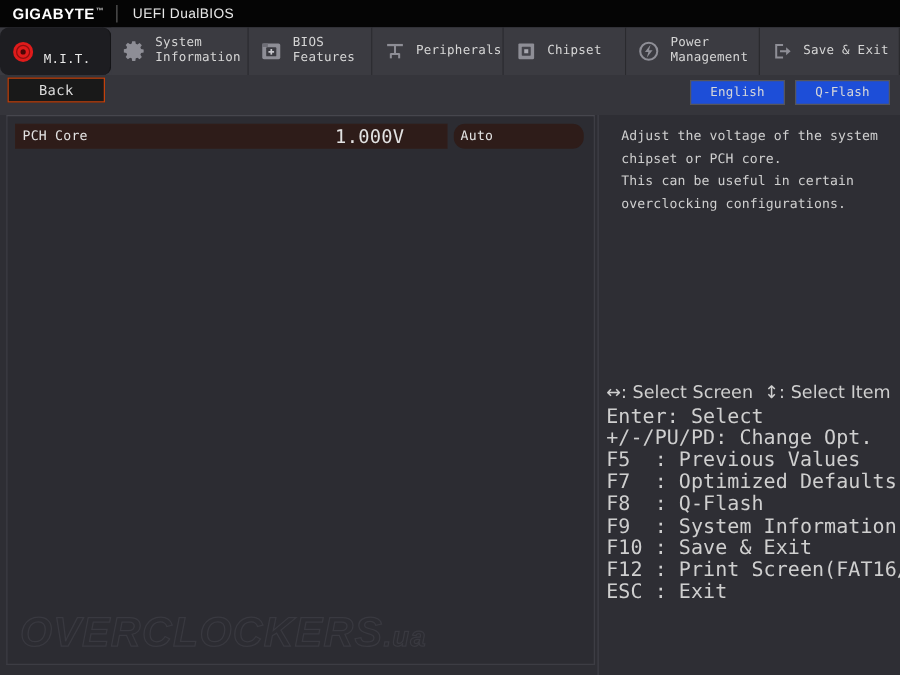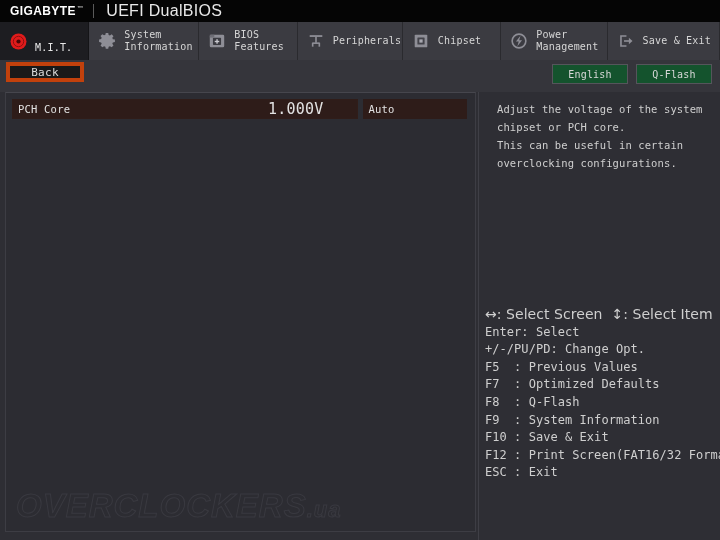--- a/index.html
+++ b/index.html
@@ -29,21 +29,21 @@
     position:relative;
   }
   .brand-tm {
     font-size:6px; vertical-align:super; margin-left:1px; color:#cccccc;
   }
   .brand-sep {
     width:1px; height:14px; background:#5a5a5a; margin:0 12px 0 10px;
   }
   .brand-sub {
     font-family:"Liberation Sans", sans-serif;
-    font-size:16px; color:#e8e8e8; letter-spacing:0.3px;
+    font-size:11px; color:#e8e8e8; letter-spacing:0.3px;
   }
 
   
   .tabbar {
     position:absolute; left:0; top:22px; width:720px; height:38px;
     background:#3b3b41;
     display:flex; align-items:stretch;
   }
   .tab {
     display:flex; align-items:center;
@@ -72,32 +72,32 @@
 
   
   .subbar {
     position:absolute; left:0; top:60px; width:720px; height:32px;
     background:#35353b;
   }
   .back-btn {
     position:absolute; left:6px; top:2px;
     width:78px; height:20px;
     background:#191919;
-    border:4px solid #c2410c;
+    border:1px solid #c2410c;
     display:flex; align-items:center; justify-content:center;
     font-size:11px; color:#dcdcdc;
     letter-spacing:0.3px;
   }
   .right-btns {
     position:absolute; right:8px; top:4px;
     display:flex; gap:8px;
   }
   .sb-btn {
     width:76px; height:20px;
-    background:#14532d;
+    background:#1d4ed8;
     border:1px solid #55555b;
     display:flex; align-items:center; justify-content:center;
     font-size:10px; color:#d8d8d8;
     letter-spacing:0.2px;
   }
 
   
   .body-area {
     position:absolute; left:0; top:92px; width:720px; height:448px;
     background:#2e2e34;
@@ -127,21 +127,21 @@
   .opt-name {
     font-size:10.5px; color:#e2e2e2; padding-left:5px; letter-spacing:0.2px;
   }
   .opt-cur {
     position:absolute; right:34px;
     font-size:15px; color:#e2e2e2; letter-spacing:0.2px;
   }
   .opt-val-box {
     width:104px; height:20px; margin-left:5px;
     background:#2e1c19;
-    display:flex; align-items:center;
+    display:flex; align-items:center;border-radius:9px;
   }
   .opt-val {
     font-size:10.5px; color:#e2e2e2; padding-left:5px; letter-spacing:0.2px;
   }
 
   
   .watermark {
     position:absolute; left:10px; bottom:6px;
     font-family:"Liberation Sans", sans-serif;
     font-size:33px; font-weight:bold;
@@ -166,39 +166,39 @@
     position:absolute; left:6px; top:8px; right:4px;
   }
   .desc-line {
     font-size:10.5px; color:#cfcfcf; line-height:18px;
     letter-spacing:0.1px; white-space:pre;margin-left:12px;
   }
   .help {
     position:absolute; left:6px; top:214px; right:4px;
   }
   .help-line {
-    font-size:12px; color:#cfcfcf; line-height:17.6px;
+    font-size:16px; color:#cfcfcf; line-height:17.6px;
     letter-spacing:0.05px; white-space:pre;
   }
   .arrowglyph { font-family:"DejaVu Sans", sans-serif; font-size:14px; }
 </style>
 </head>
 <body>
 
 <div id="screen">
 
   <div class="brandbar">
     <div class="brand-logo"><span>GIGABYTE</span><span class="brand-tm">™</span></div>
     <div class="brand-sep"></div>
     <div class="brand-sub">UEFI DualBIOS</div>
   </div>
 
   <div class="tabbar">
 
-    <div class="tab active" style="width:95px;">
+    <div class="tab active" style="width:95px;border-radius:7px;">
       <span class="tab-icon">
         <svg width="17" height="17" viewBox="0 0 17 17">
           <circle cx="8.5" cy="8.5" r="8" fill="#e01b1b"></circle>
           <circle cx="8.5" cy="8.5" r="5.2" fill="none" stroke="#8d0f0f" stroke-width="1"></circle>
           <circle cx="8.5" cy="8.5" r="2.1" fill="#4a0606"></circle>
         </svg>
       </span>
       <span class="tab-label" style="align-self:flex-end;margin-bottom:6px;">M.I.T.</span>
     </div>
 

